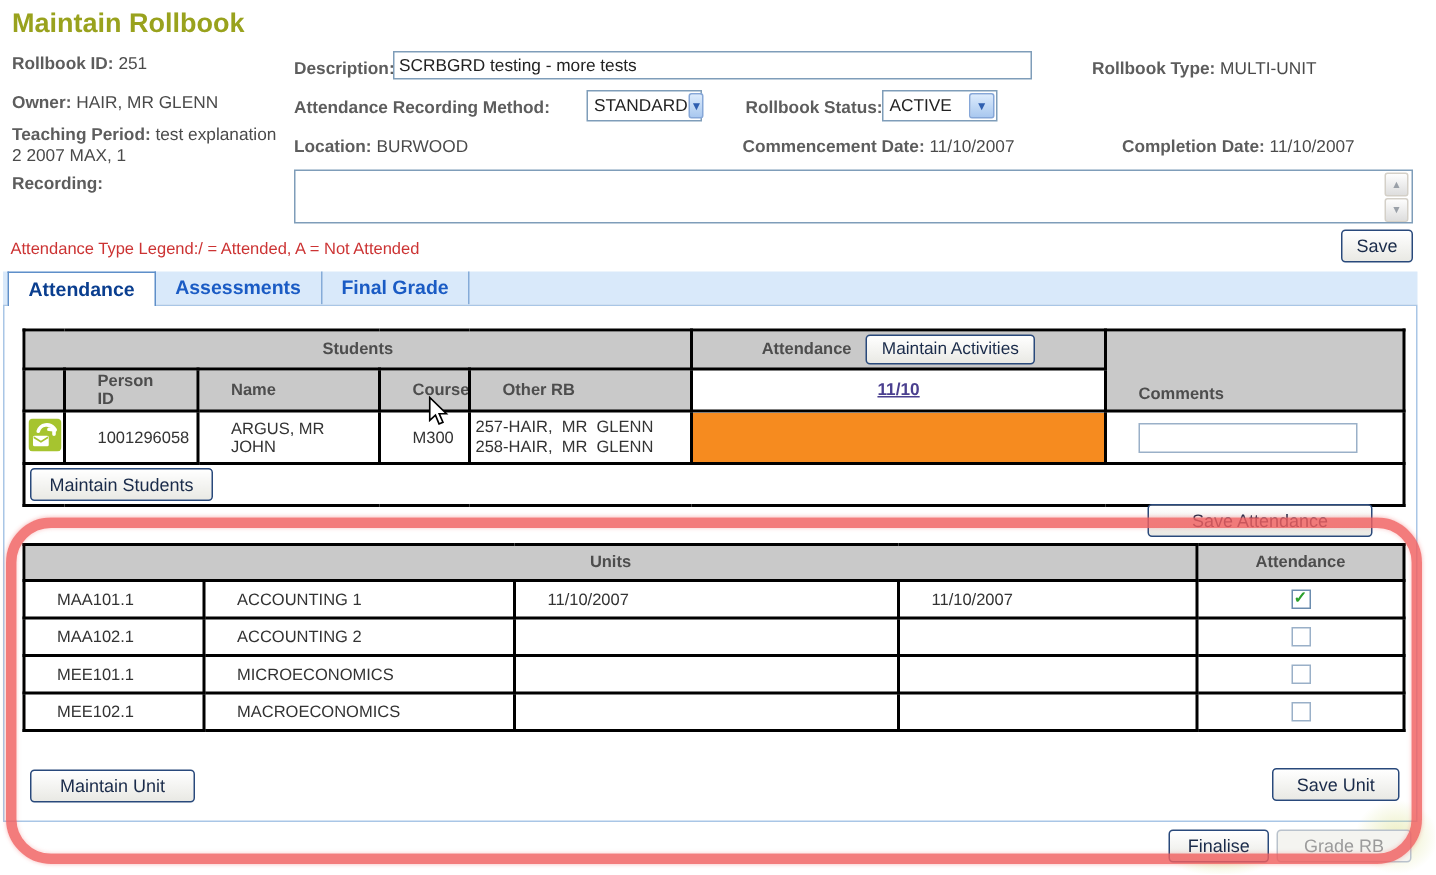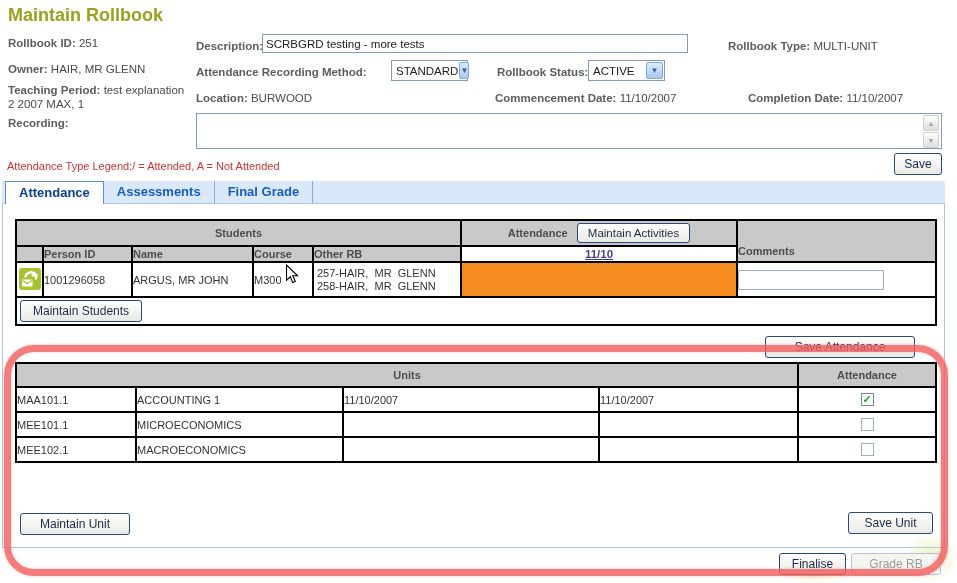--- a/index.html
+++ b/index.html
@@ -34,21 +34,21 @@
 
   
   .tabstrip { left:2px; top:181px; width:943px; height:22px; background:#d9e9fa; display:flex; align-items:flex-end; padding-left:3px; }
   .tab { font-size:13px; font-weight:bold; color:#1a5bc4; padding:3px 13px 4px 13px; border-right:1px solid #85abd8; cursor:pointer; }
   .tab.active { background:#fff; color:#0a3e8f; border:1px solid #5f8fc9; border-bottom:none; height:23px; margin-bottom:-1px; z-index:5; position:relative; border-right:1px solid #5f8fc9; }
 
   .contentbox { left:2px; top:203px; width:943px; height:345px; border:1px solid #a9c6e6; background:#fff; }
 
   
   table.grid { border-collapse:collapse; table-layout:fixed; background:#fff; }
-  table.grid td, table.grid th { border:2px solid #000; font-size:11px; padding:1px 0; overflow:hidden; }
+  table.grid td, table.grid th { border:2px solid #000; font-size:11px; padding:1px 21px; overflow:hidden; }
   table.grid th { background:#c9c9c9; color:#4d4d4d; font-weight:bold; text-align:left; }
   table.grid .center { text-align:center; }
   .cellval { color:#333; }
   .pre { white-space:pre; }
 
   a.datelink { color:#4a3f8f; font-weight:bold; text-decoration:underline; font-size:11.5px; cursor:pointer; }
 
   
   .checkbox { display:inline-block; width:13px; height:13px; border:1px solid #9ab0c8; background:#fff; vertical-align:middle; line-height:11px; text-align:center; }
   .checkbox.checked { border-color:#6b8cae; }
@@ -221,20 +221,29 @@
     <tr style="height:25px">
       <td class="cellval">MAA101.1</td>
       <td class="cellval">ACCOUNTING 1</td>
       <td class="cellval">11/10/2007</td>
       <td class="cellval">11/10/2007</td>
       <td class="center">
         <span class="checkbox checked"></span>
       </td>
     </tr>
 
+    <tr style="height:25px">
+      <td class="cellval">MAA102.1</td>
+      <td class="cellval">ACCOUNTING 2</td>
+      <td class="cellval"></td>
+      <td class="cellval"></td>
+      <td class="center">
+        <span class="checkbox"></span>
+      </td>
+    </tr>
 
     <tr style="height:25px">
       <td class="cellval">MEE101.1</td>
       <td class="cellval">MICROECONOMICS</td>
       <td class="cellval"></td>
       <td class="cellval"></td>
       <td class="center">
         <span class="checkbox"></span>
       </td>
     </tr>

